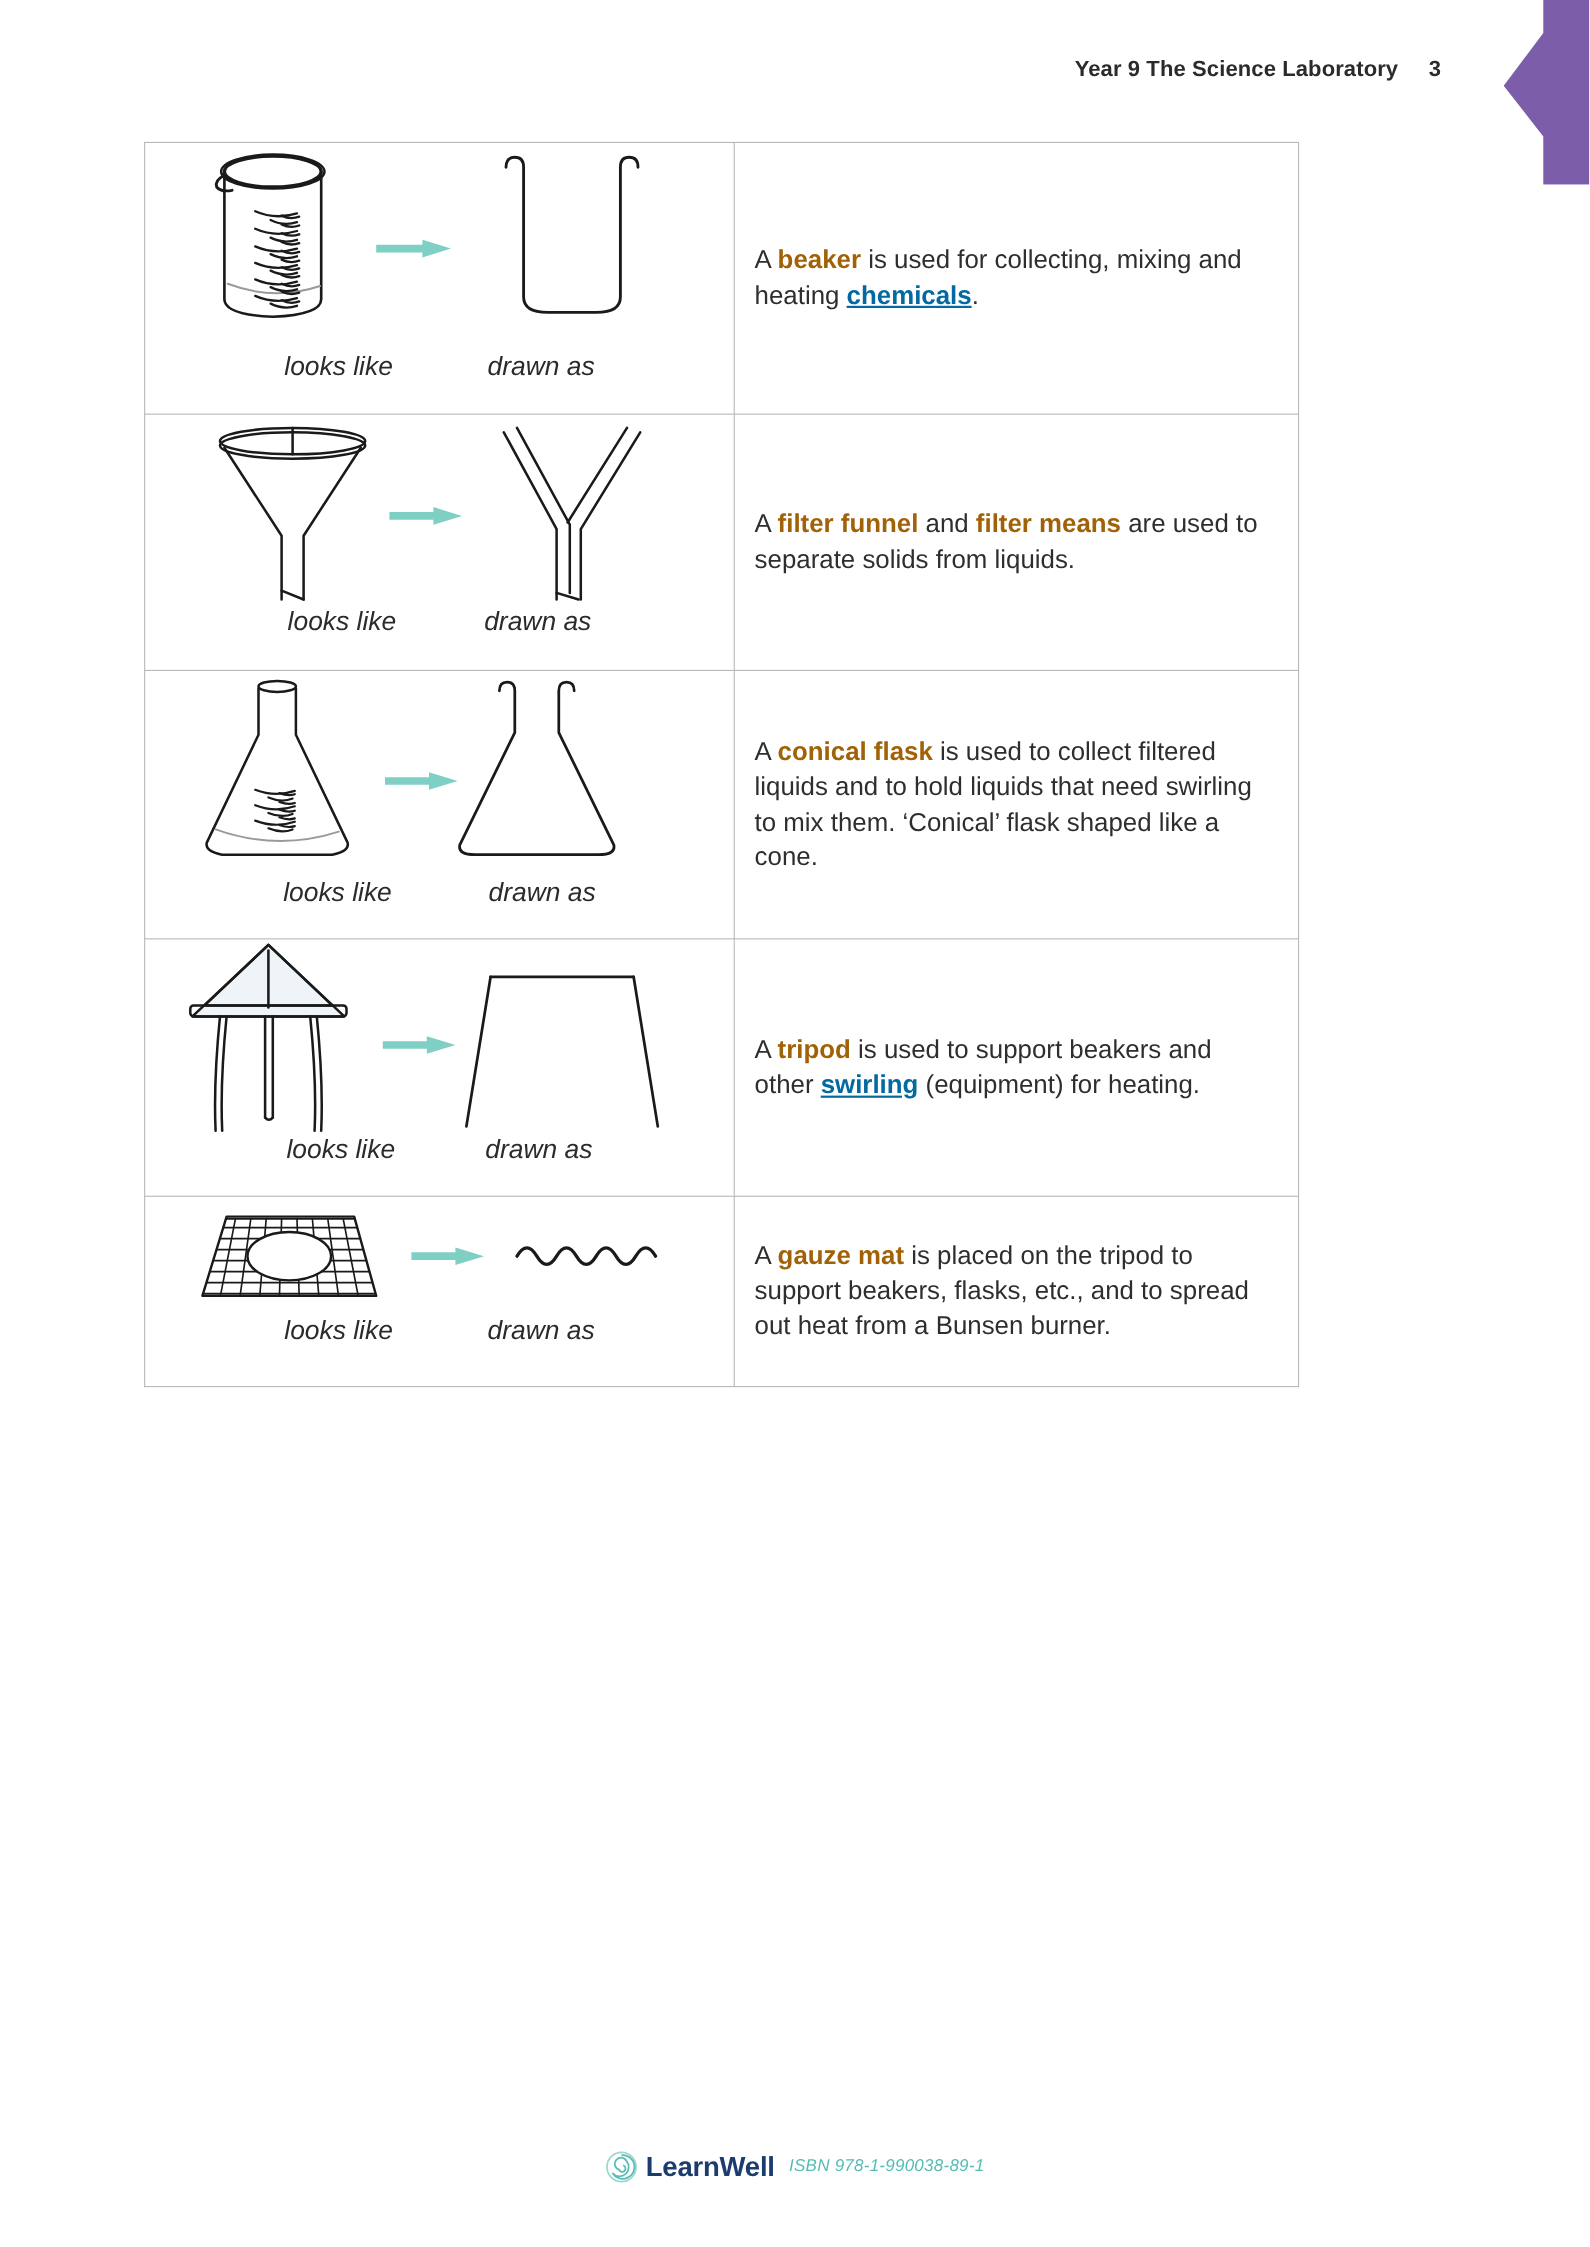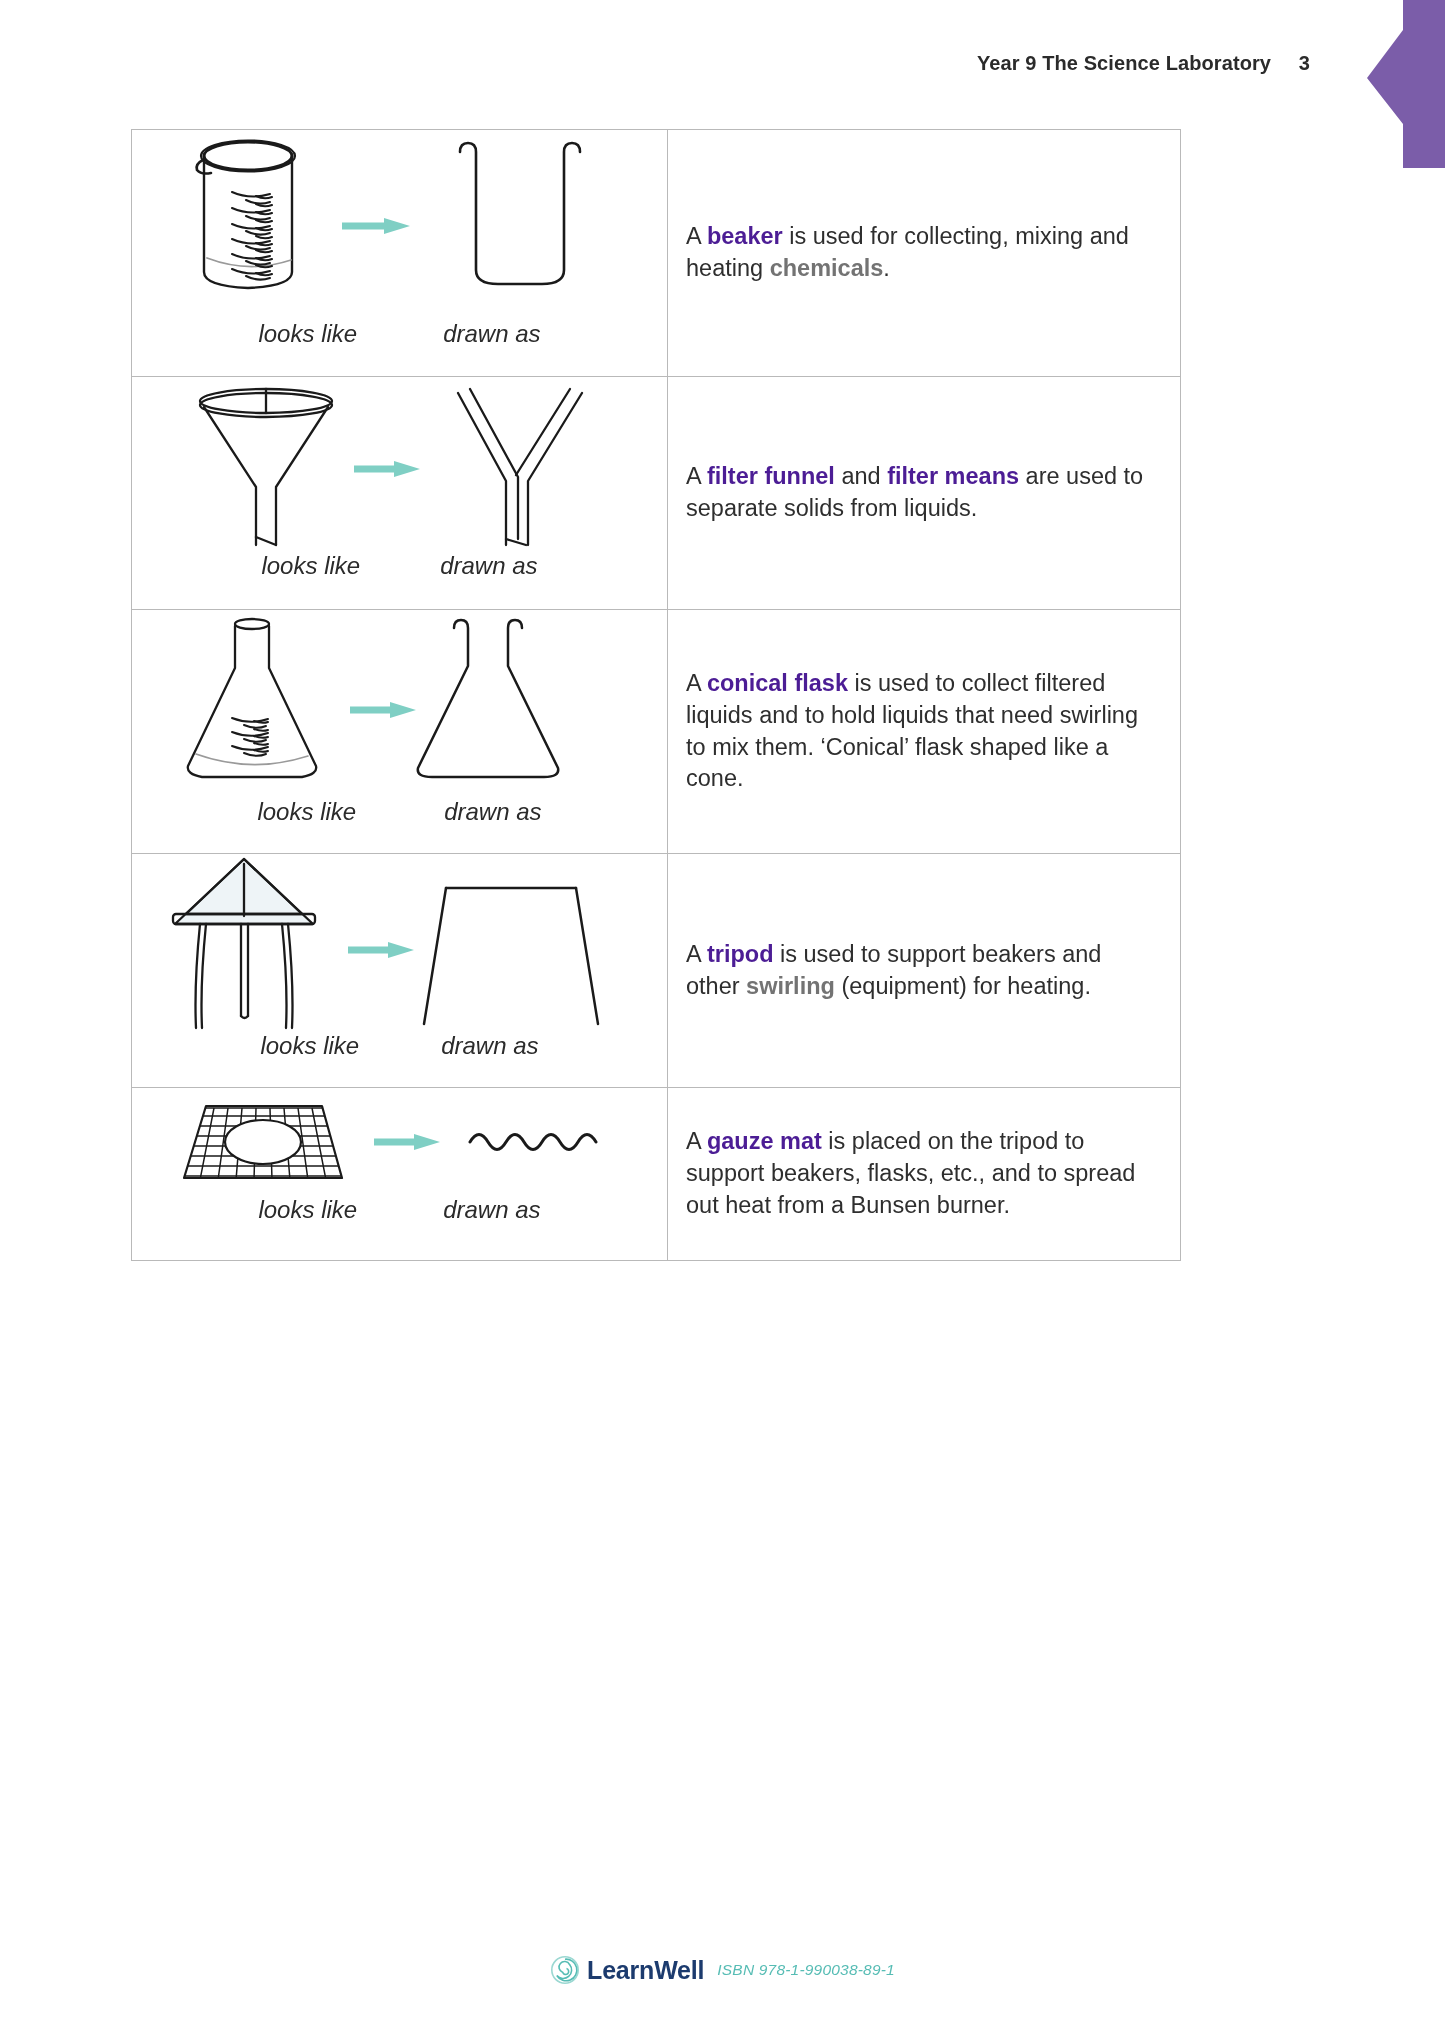--- a/index.html
+++ b/index.html
@@ -84,22 +84,22 @@
     font-style: italic;
   }
   .cap-looks, .cap-drawn { white-space: nowrap; }
 
   .desc {
     padding: 6px 34px 6px 18px;
     font-size: 23.5px;
     line-height: 1.36;
     color: #2e2e2e;
   }
-  .desc b { font-weight: bold; color: #4c1d95; margin-top: 24px; }
-  .desc .hl { font-weight: bold; color: #737373; }
+  .desc b { font-weight: bold; color: #a16207; margin-top: 24px; }
+  .desc .hl { font-weight: bold; color: #0369a1; text-decoration: underline; }
 
   
   .row-1 td { height: 246px; }
   .row-2 td { height: 232px; }
   .row-3 td { height: 243px; }
   .row-4 td { height: 233px; }
   .row-5 td { height: 172px; }
 
   
   .footer {

